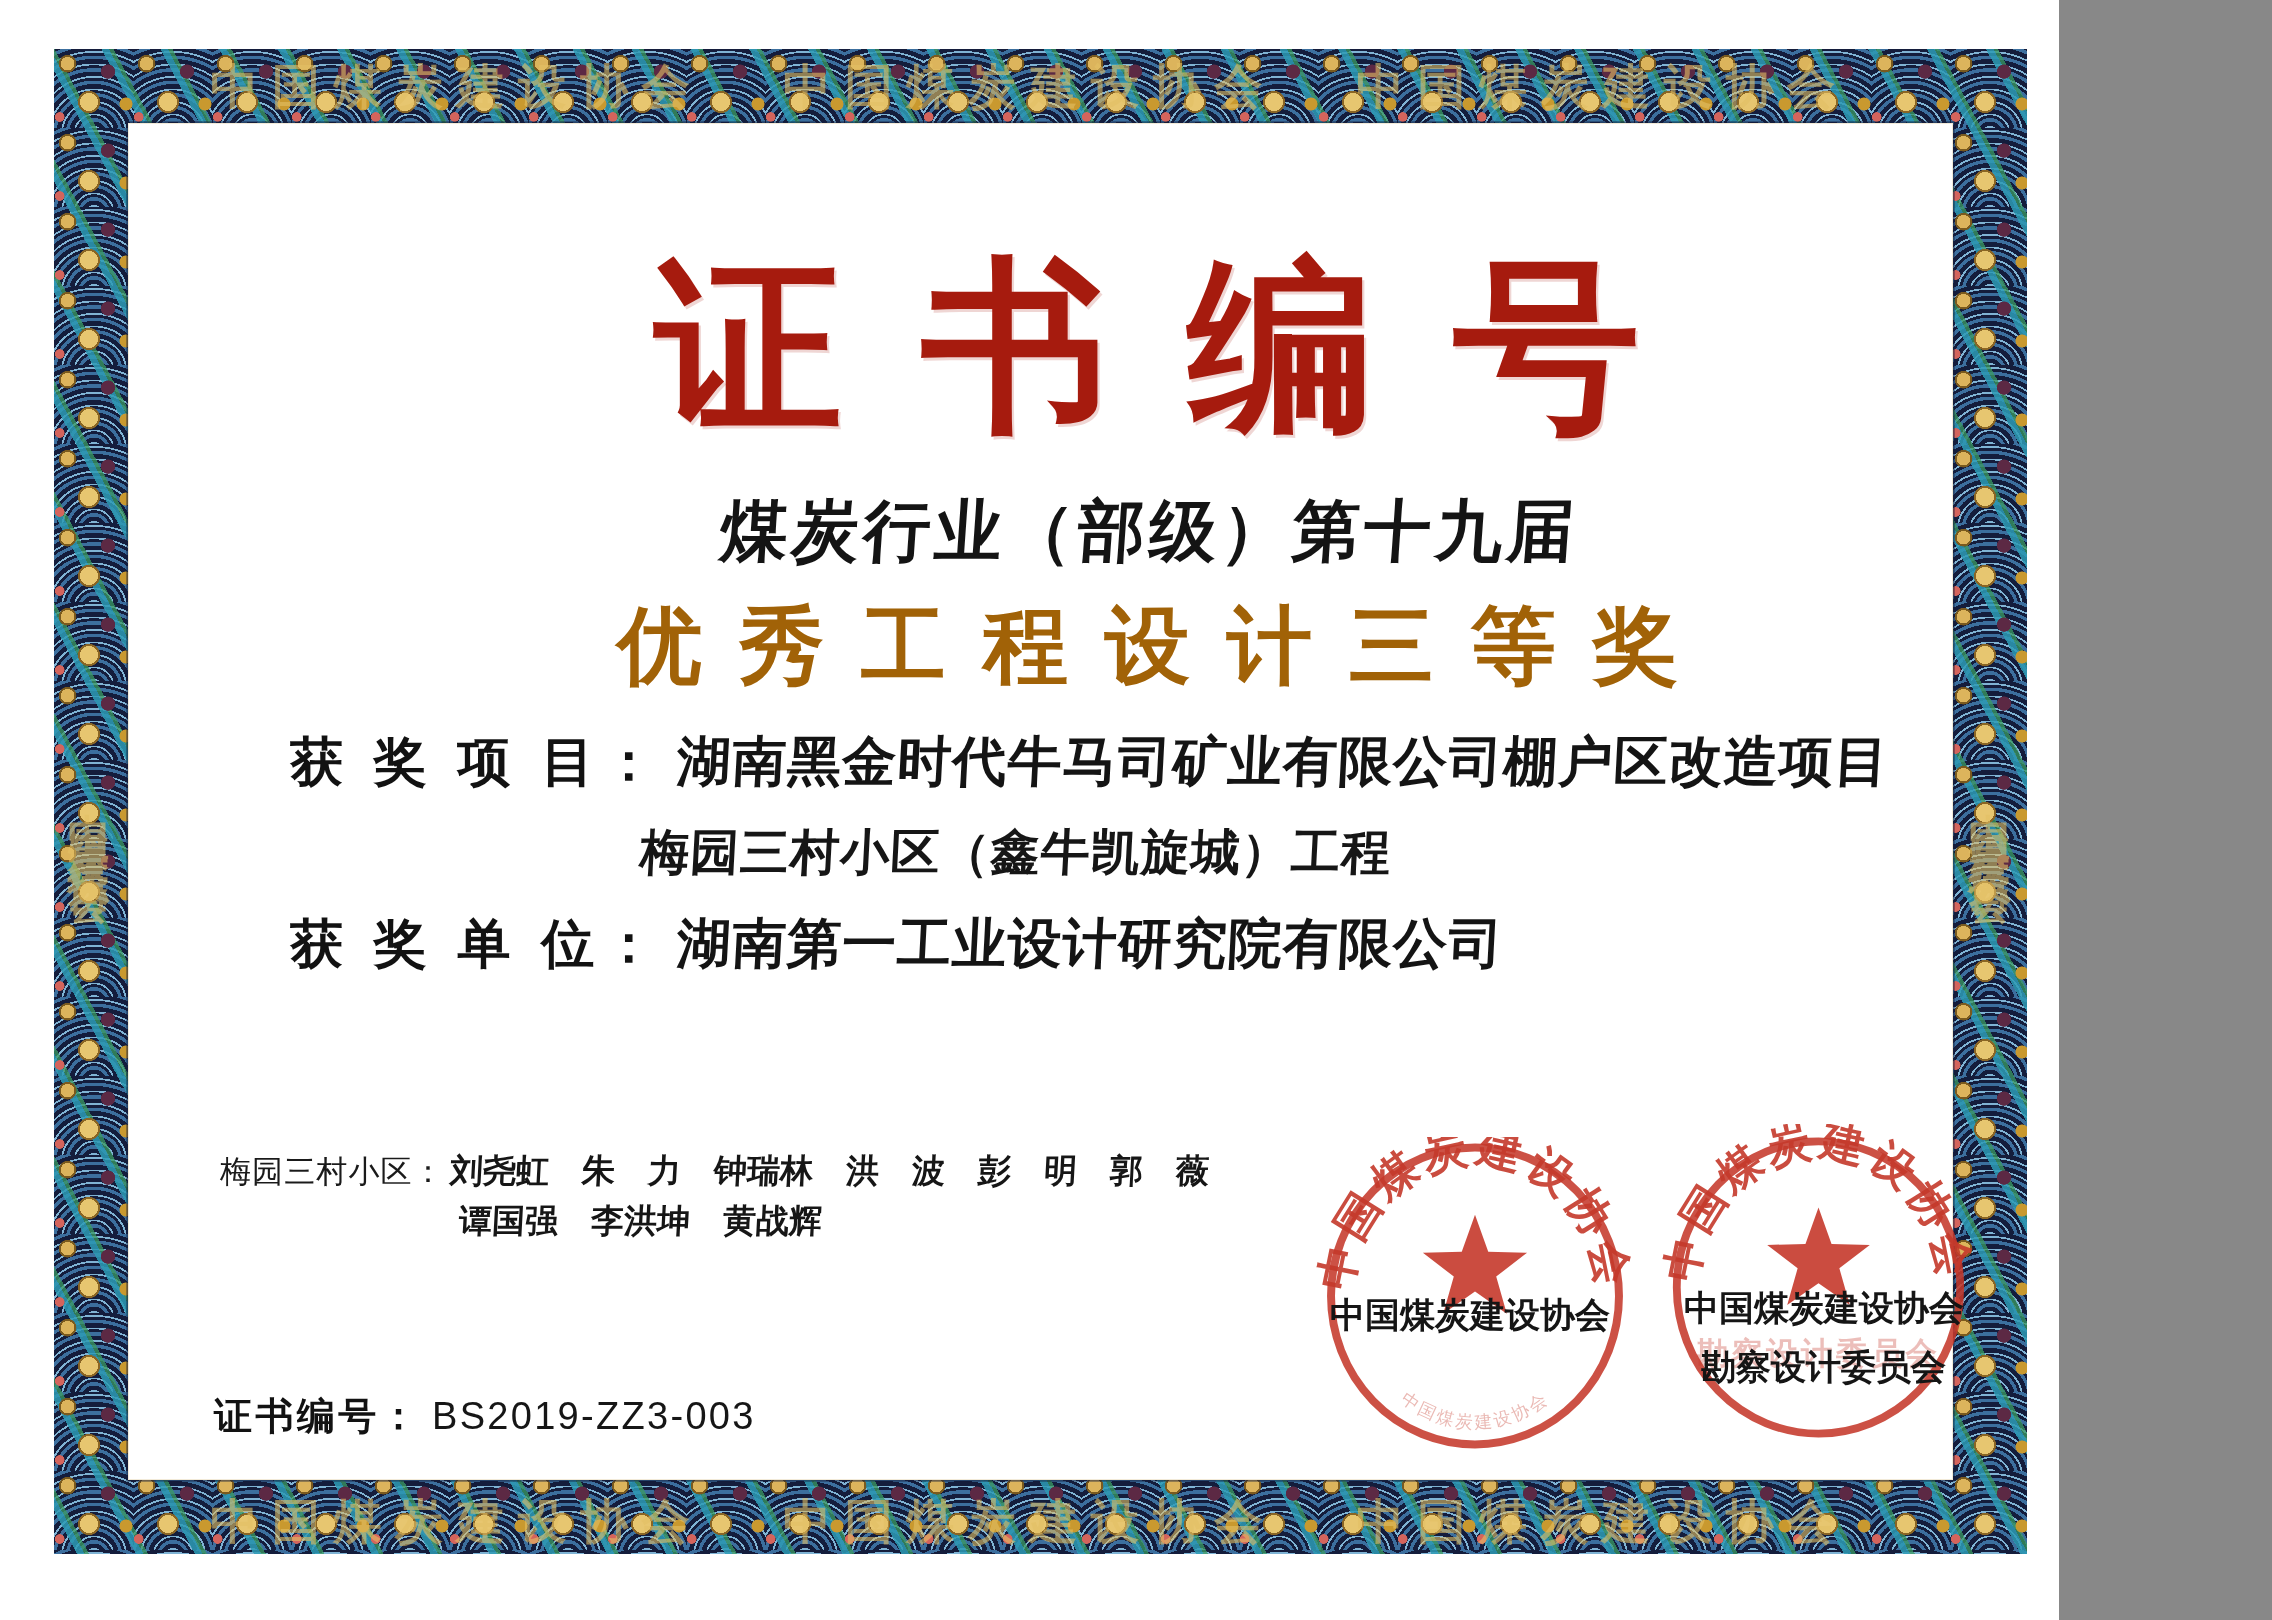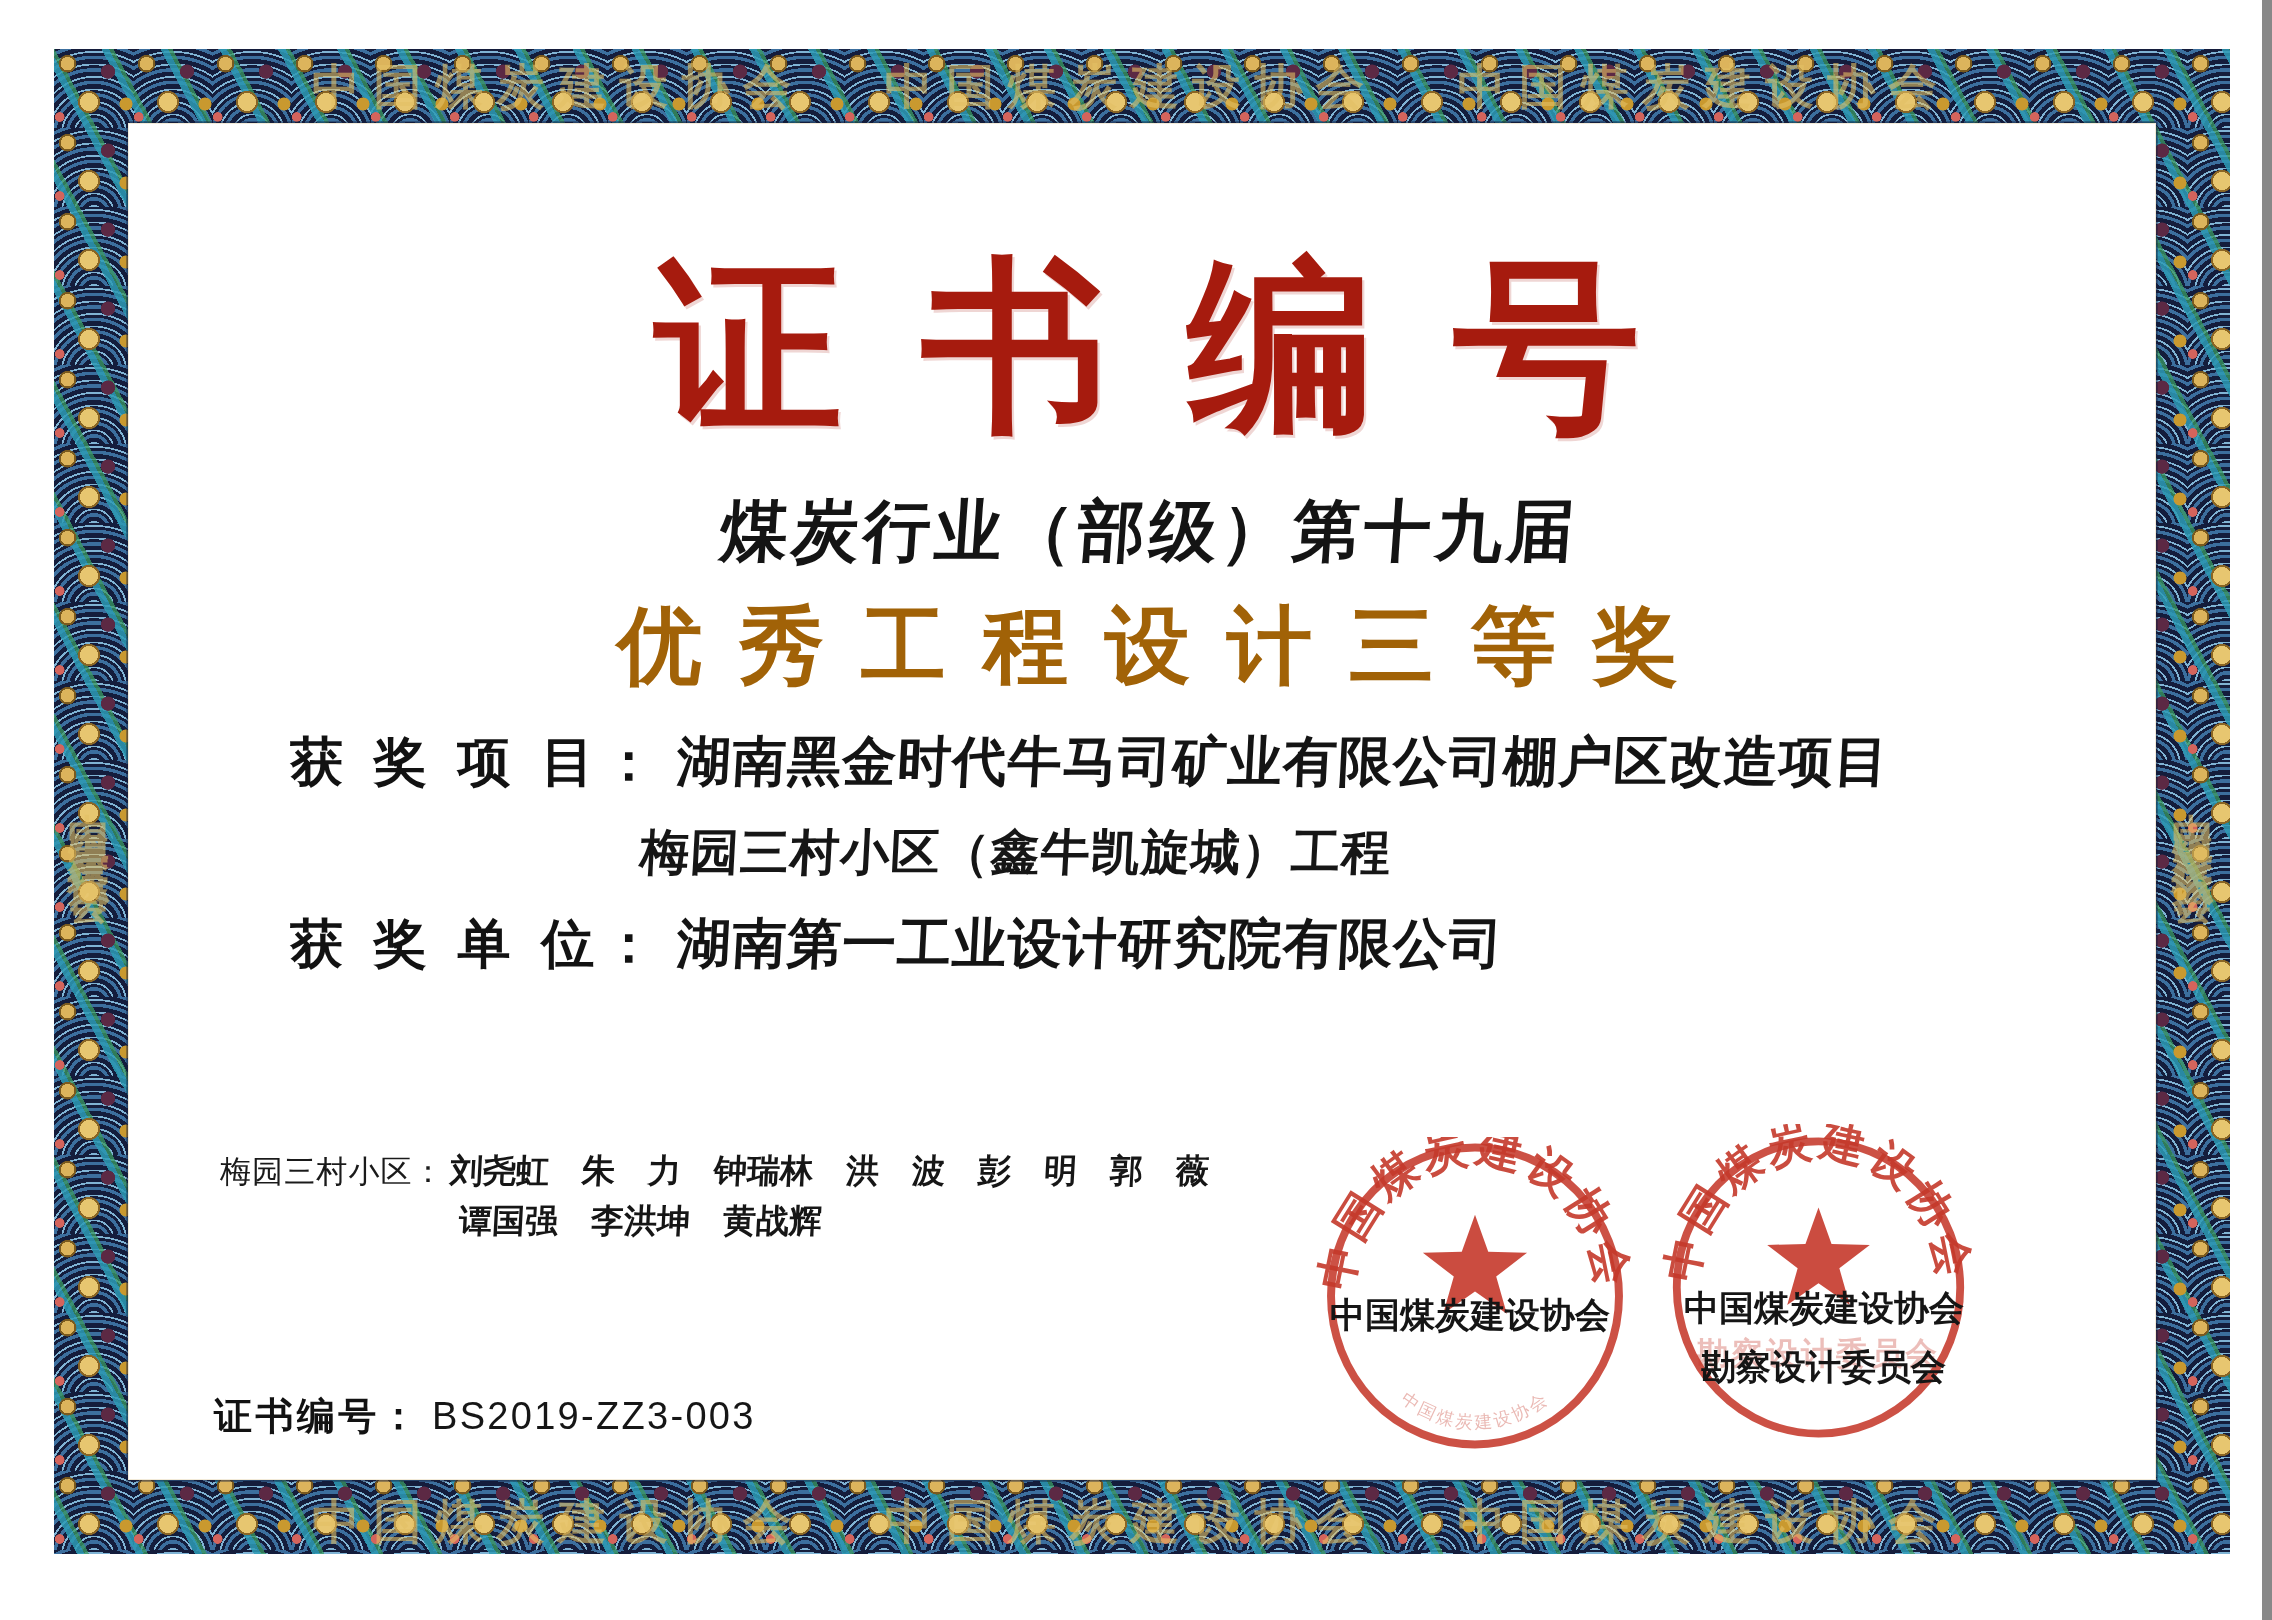--- a/index.html
+++ b/index.html
@@ -1,17 +1,17 @@
 <!DOCTYPE html>
 <html style="font-size:9px"><head>
 <meta charset="utf-8">
 <style>
   html,body{margin:0;padding:0;background:#888;}
   .page{
-    position:relative;width:2262px;height:1620px;background:#ffffff;overflow:hidden;
+    position:relative;width:2059px;height:1620px;background:#ffffff;overflow:hidden;
     font-family:"Liberation Serif", serif;
   }
   
   .frame{
     position:absolute;left:54px;top:49px;right:32px;bottom:66px;z-index:0;
     background-color:#141d3c;
     background-image:
       radial-gradient(circle at 13.6px 14.7px, #dcb45c 0 6.8px, #7a5a1e 6.8px 8.5px, rgba(0,0,0,0) 9px),
       radial-gradient(circle at 54px 22.6px, #5c2944 0 6.8px, rgba(0,0,0,0) 7.4px),
       radial-gradient(circle at 35px 53px, #e7c670 0 9px, #8a6524 9px 10.8px, rgba(0,0,0,0) 11.3px),

